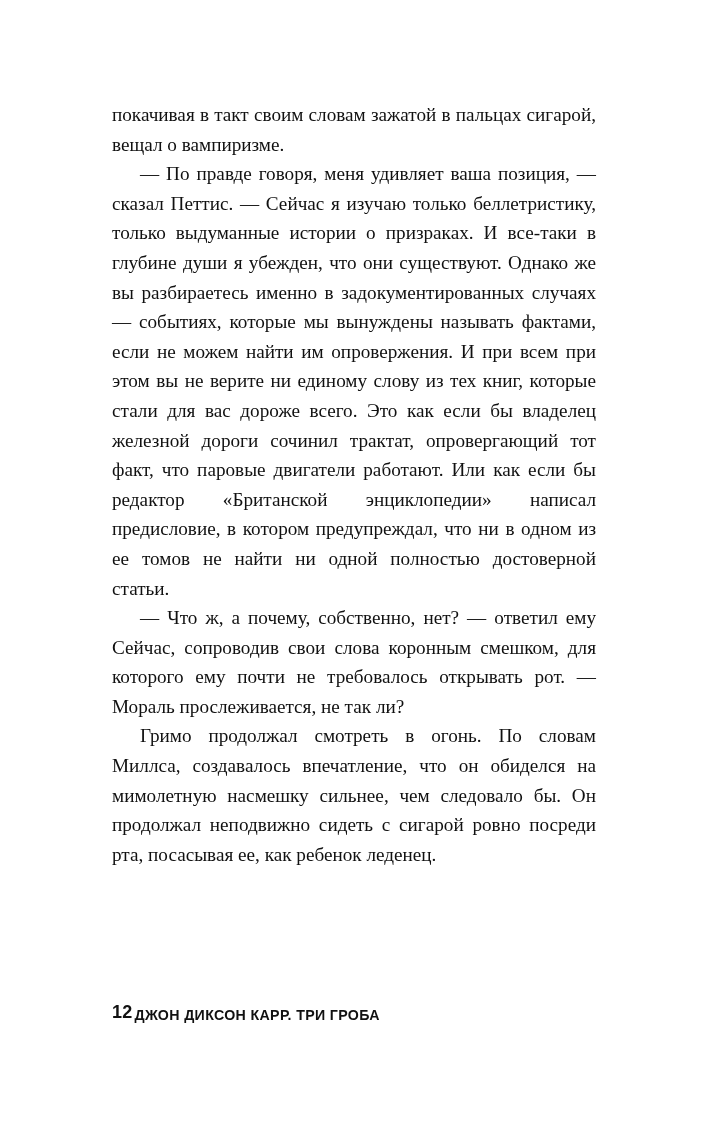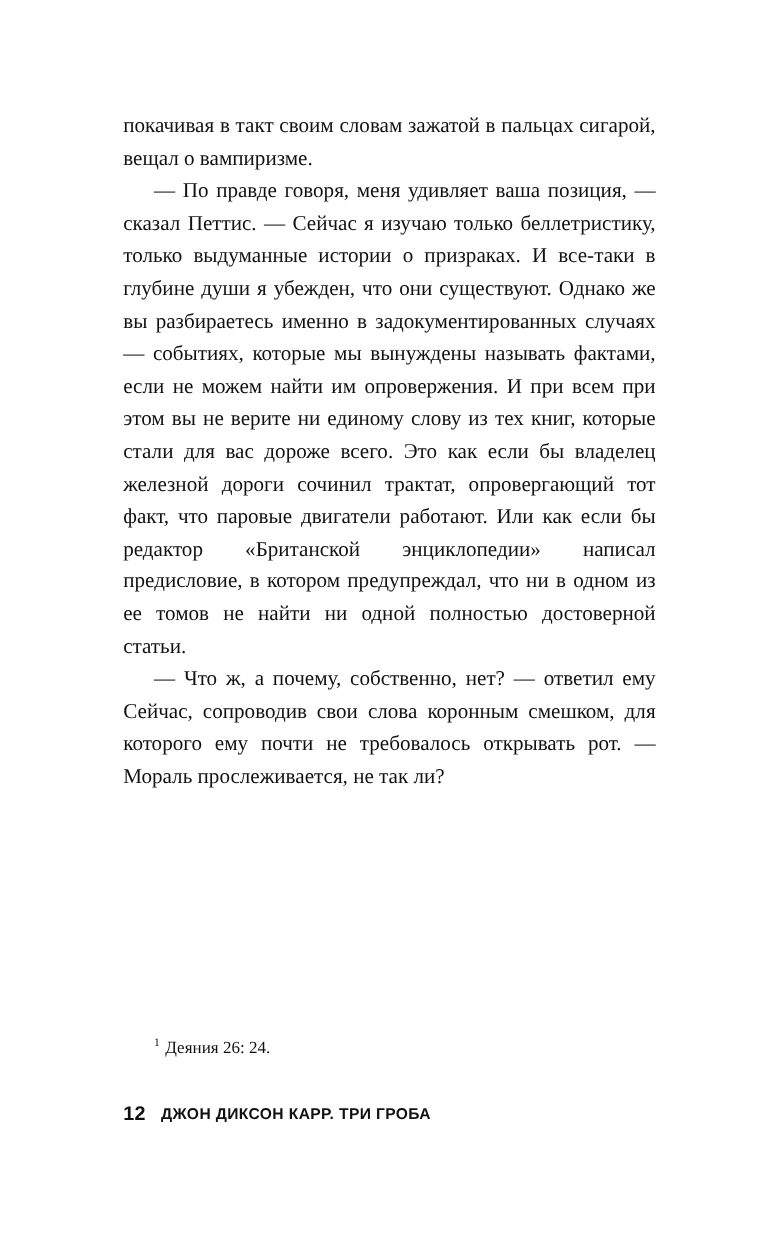--- a/index.html
+++ b/index.html
@@ -63,22 +63,22 @@
     vertical-align: super;
     line-height: 0;
     margin-right: 5px;
   }
   .footer {
     position: absolute;
     left: 112px;
     top: 990px;
     width: 484px;
     display: flex;
-    align-items: center;
-    gap: 14px;
+    align-items: flex-end;
+    gap: 2px;
   }
   .folio {
     font-family: "Liberation Sans", sans-serif;
     font-size: 18px;
     font-weight: bold;
     color: #111111;
     letter-spacing: 0.2px;
   }
   .running-title {
     font-family: "Liberation Sans", sans-serif;
@@ -95,25 +95,23 @@
 
   <div class="text-block">
 
     <p class="para">покачивая в такт своим словам зажатой в пальцах сигарой, вещал о вампиризме.</p>
 
     <p class="para indent">— По правде говоря, меня удивляет ваша позиция, — сказал Петтис. — Сейчас я изучаю только беллетристику, только выдуманные истории о призраках. И все-таки в глубине души я убежден, что они существуют. Однако же вы разбираетесь именно в задокументированных случаях — событиях, которые мы вынуждены называть фактами, если не можем найти им опровержения. И при всем при этом вы не верите ни единому слову из тех книг, которые стали для вас дороже всего. Это как если бы владелец железной дороги сочинил трактат, опровергающий тот факт, что паровые двигатели работают. Или как если бы редактор «Британской энциклопедии» написал предисловие, в котором предупреждал, что ни в одном из ее томов не найти ни одной полностью достоверной статьи.</p>
 
     <p class="para indent">— Что ж, а почему, собственно, нет? — ответил ему Сейчас, сопроводив свои слова коронным смешком, для которого ему почти не требовалось открывать рот. — Мораль прослеживается, не так ли?</p>
 
 
+    <p class="para indent">Гримо продолжал смотреть в огонь. По словам Миллса, создавалось впечатление, что он обиделся на мимолетную насмешку сильнее, чем следовало бы. Он продолжал неподвижно сидеть с сигарой ровно посреди рта, посасывая ее, как ребенок леденец.</p>
 
   </div>
 
-  <div class="footnote-wrap">
-    <div class="footnote"><sup>1</sup><span>Деяния 26: 24.</span></div>
-  </div>
 
   <div class="footer">
     <span class="folio">12</span>
     <span class="running-title">ДЖОН ДИКСОН КАРР. ТРИ ГРОБА</span>
   </div>
 
 </div>
 
 </body></html>

